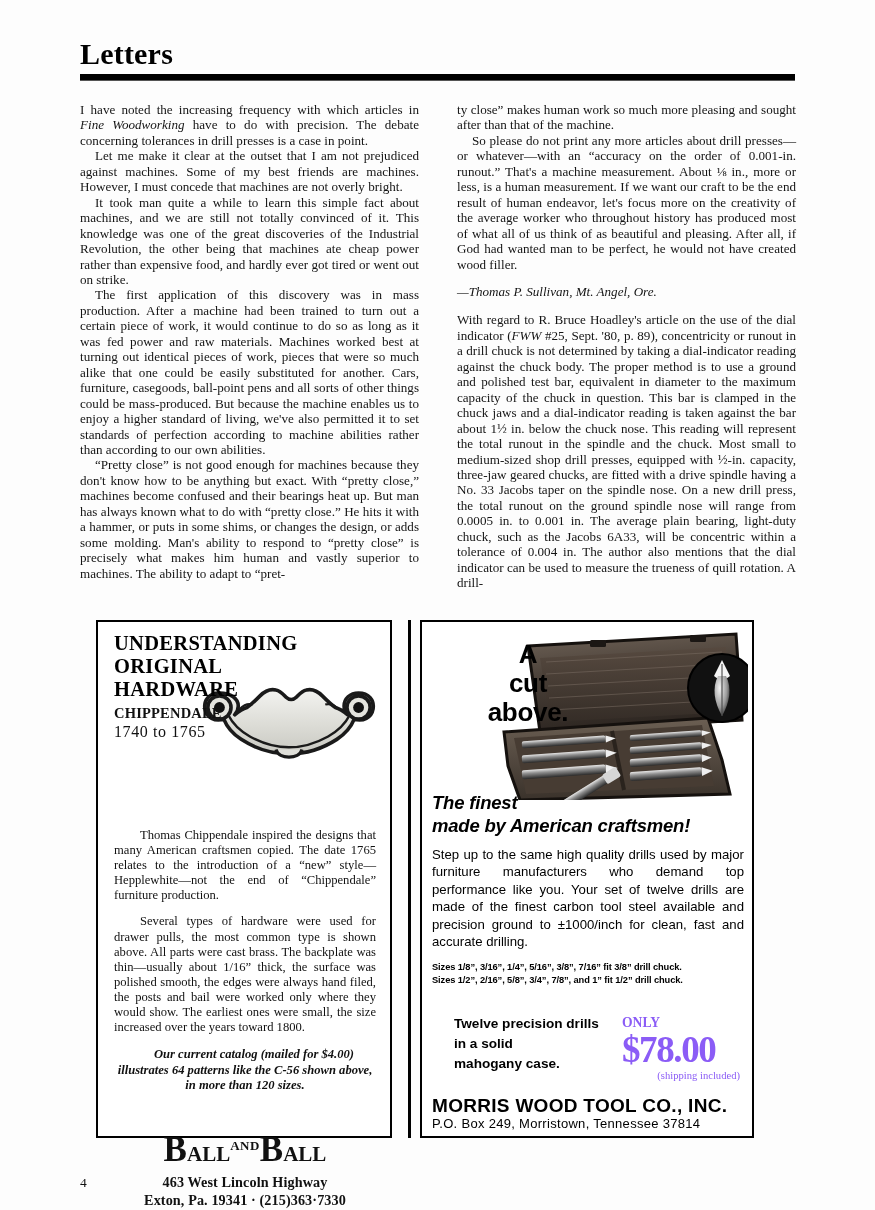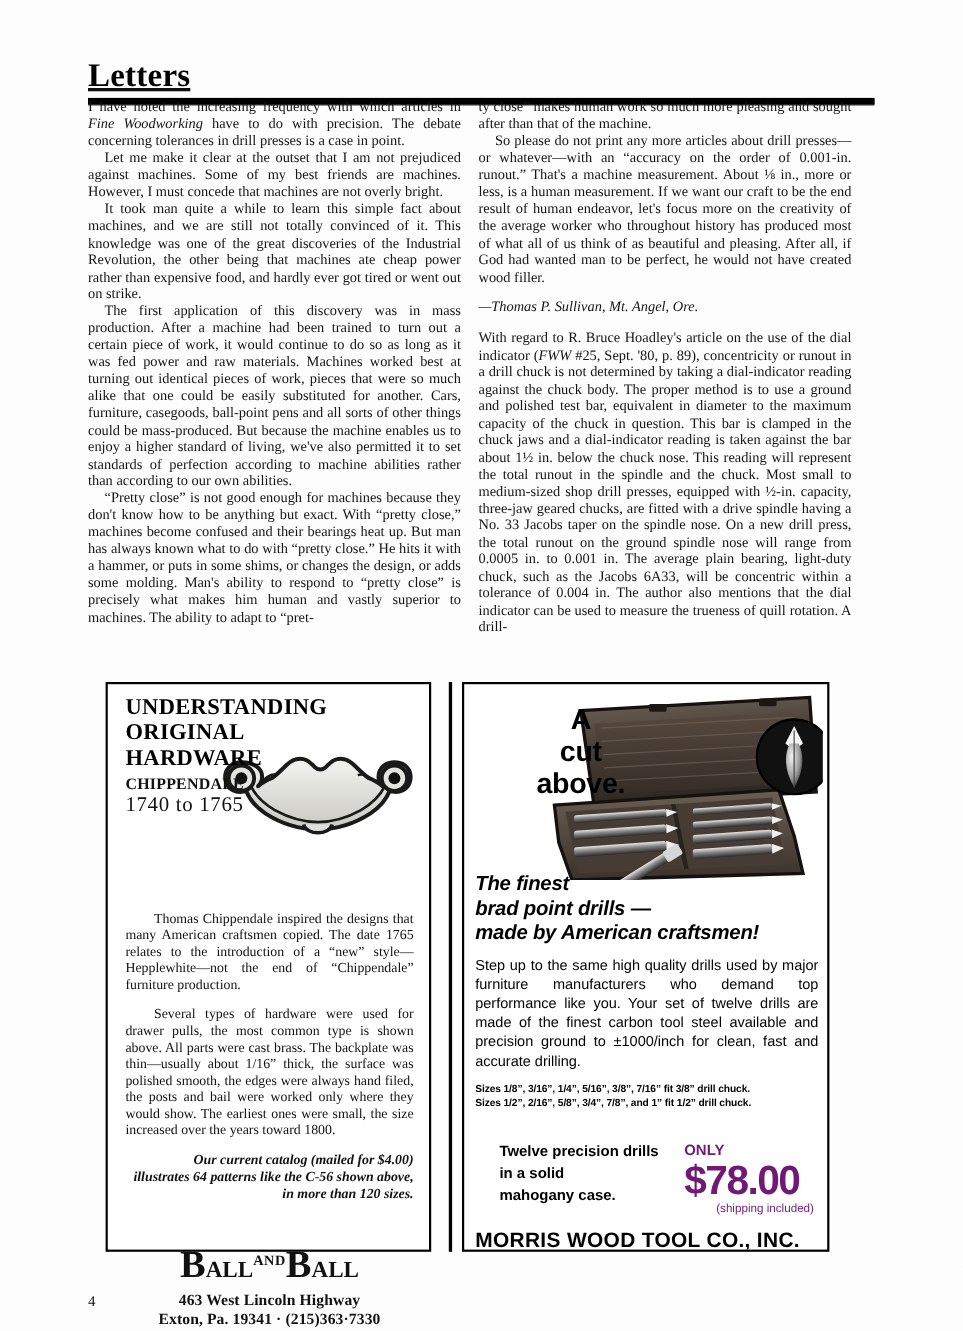--- a/index.html
+++ b/index.html
@@ -21,47 +21,46 @@
   .page {
     position: absolute;
     inset: 0;
     background: #fdfdfd;
   }
 
   
   .masthead {
     position: absolute;
     left: 80px;
-    top: 54px;
+    top: 39px;
     width: 715px;
-    text-decoration: underline;
   }
   .masthead-title {
     font-family: "Liberation Serif", serif;
     font-weight: bold;
     font-size: 30px;
     letter-spacing: 0.2px;
     line-height: 1.0;
     color: #000;
   }
   .masthead-rule {
     margin-top: 5px;
     height: 6px;
     background: #000;
     box-shadow: 0 1px 0 #555;
   }
 
   
   .article {
     position: absolute;
     left: 80px;
-    top: 89px;
+    top: 102px;
     width: 716px;
     display: flex;
-    gap: 16px;
+    gap: 38px;
   }
   .col {
     width: 339px;
   }
   .col p {
     margin: 0;
     font-size: 13.1px;
     line-height: 15.45px;
     text-align: justify;
     text-justify: inter-word;
@@ -118,21 +117,21 @@
     font-size: 14.5px;
     line-height: 17.5px;
     letter-spacing: 0.2px;
     margin-top: 4px;
     position: relative;
     z-index: 2;
     width: 190px;
   }
   .bb-sub .yrs {
     font-weight: normal;
-    font-size: 19px;
+    font-size: 16px;
     letter-spacing: 0.6px;
   }
   
   .pull-wrap {
     position: absolute;
     right: 6px;
     top: 42px;
     width: 190px;
     height: 100px;
     z-index: 1;
@@ -143,21 +142,21 @@
     line-height: 15.1px;
     text-align: justify;
     color: #111;
   }
   .bb-body p { margin: 0 0 11px 0; text-indent: 26px; }
   .bb-italic {
     font-style: italic;
     font-weight: bold;
     font-size: 12.6px;
     line-height: 15.3px;
-    text-align: right;
+    text-align: center;
     margin-top: 12px;
     text-indent: 18px;
   }
   .bb-logo {
     margin-top: 34px;
     text-align: center;
   }
   .bb-logo-name {
     font-family: "Liberation Serif", serif;
     font-weight: bold;
@@ -258,22 +257,22 @@
   .mw-price-left {
     font-family: "Liberation Sans", sans-serif;
     font-weight: bold;
     font-size: 13.6px;
     line-height: 20px;
     padding-left: 22px;
     width: 168px;
     color: #000;
   }
   .mw-price-right {
-    font-family: Liberation Sans, sans-serif;
-    color: #701a75;
+    font-family: Liberation Serif, serif;
+    color: #8b5cf6;
     flex: 1;
   }
   .mw-only {
     font-weight: bold;
     font-size: 13.6px;
     line-height: 17px;
   }
   .mw-amount {
     font-weight: bold;
     font-size: 37px;
@@ -530,21 +529,20 @@
                 <path d="M236 32 l8 16 -8 6 -8 -6 z" fill="#f4f4f4"></path>
                 <path d="M232 48 C226 60 228 74 236 88 C244 74 246 60 240 48 Z" fill="url(#bitRound)"></path>
                 <path d="M236 36 L236 88" stroke="#4a4a4a" stroke-width="1.4" opacity="0.8"></path>
               </g>
             </svg>
           </div>
         </div>
 
         <div class="mw-head">
           <div>The finest</div>
-          <div>brad point drills —</div>
           <div>made by American craftsmen!</div>
         </div>
 
         <div class="mw-body">Step up to the same high quality drills used by major furniture manufacturers who demand top performance like you. Your set of twelve drills are made of the finest carbon tool steel available and precision ground to ±1000/inch for clean, fast and accurate drilling.</div>
 
         <div class="mw-sizes">
           <div>Sizes 1/8”, 3/16”, 1/4”, 5/16”, 3/8”, 7/16” fit 3/8” drill chuck.</div>
           <div>Sizes 1/2”, 2/16”, 5/8”, 3/4”, 7/8”, and 1” fit 1/2” drill chuck.</div>
         </div>
 

